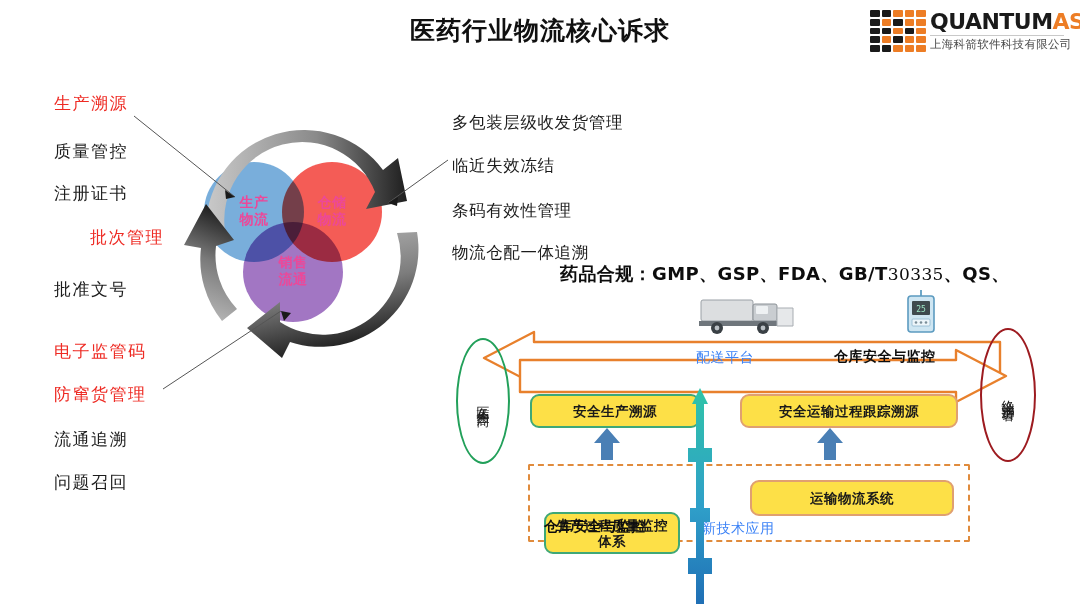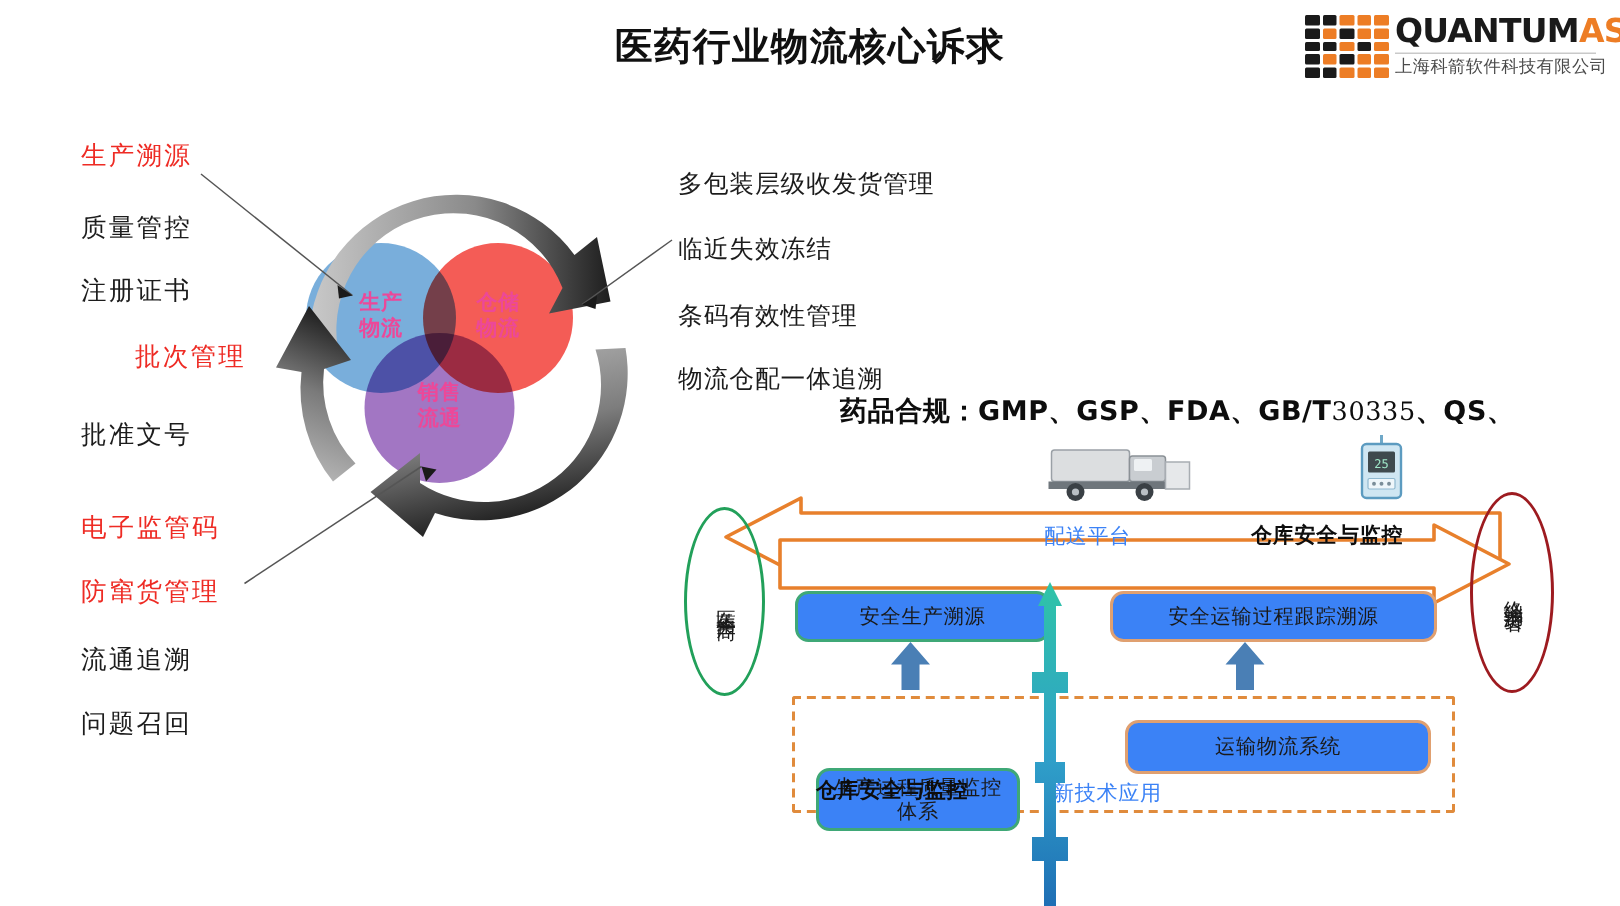--- a/index.html
+++ b/index.html
@@ -57,23 +57,23 @@
   .compliance .num{font-weight:normal;font-family:"DejaVu Serif","Liberation Serif",serif;font-size:17px;}
 
   
   .flow{position:absolute;left:440px;top:290px;width:640px;height:314px;}
 
   .ellipse{position:absolute;border-radius:50%;background:transparent;
     display:flex;align-items:center;justify-content:center;}
   .ellipse span{writing-mode:vertical-rl;text-orientation:upright;
     font-size:13px;color:#1a1a1a;letter-spacing:2px;line-height:15px;}
 
-  .rbox{position:absolute;border-radius:9px;background:#3b82f6;
+  .rbox{position:absolute;border-radius:9px;background:#fde047;
     display:flex;align-items:center;justify-content:center;text-align:center;
-    font-size:13.5px;color:#1a1a1a;letter-spacing:.5px;line-height:16px;}
+    font-size:13.5px;color:#1a1a1a;letter-spacing:.5px;line-height:16px;font-weight:bold;}
 
   .flabel{position:absolute;font-size:14px;color:#3b82f6;white-space:nowrap;letter-spacing:.5px;}
   .flabel.bold{font-weight:bold;color:#0d0d0d;}
 
   .dashbox{position:absolute;border:2px dashed #E08B3C;border-radius:2px;background:transparent;}
 
   .truck{position:absolute;}
   .sensor{position:absolute;}
   svg{display:block;overflow:visible;}
 </style>

